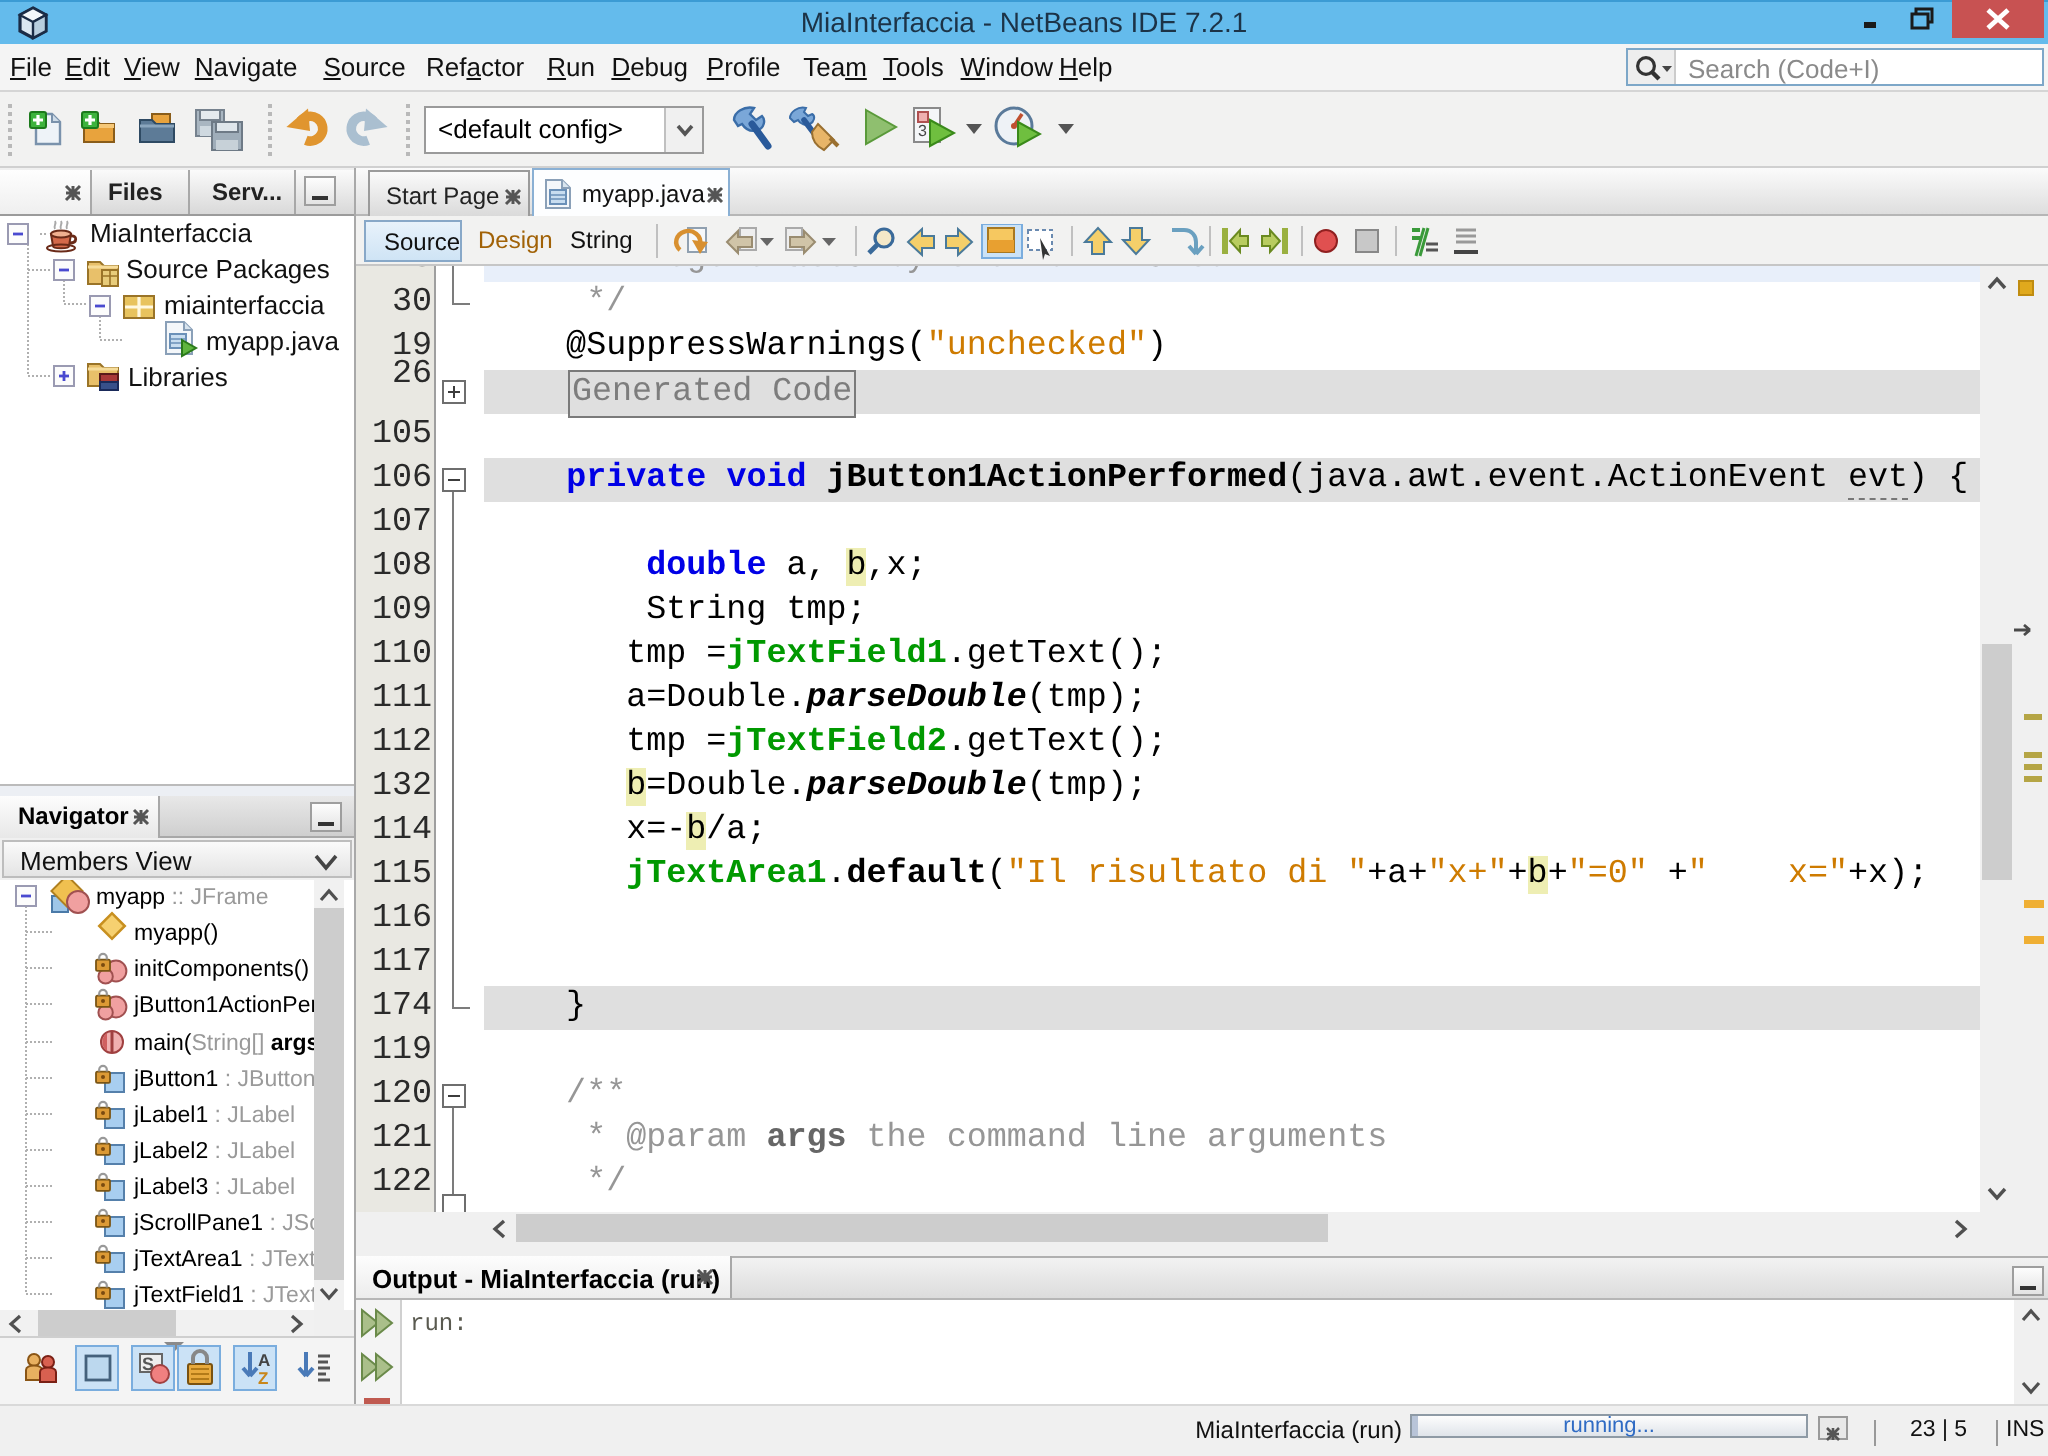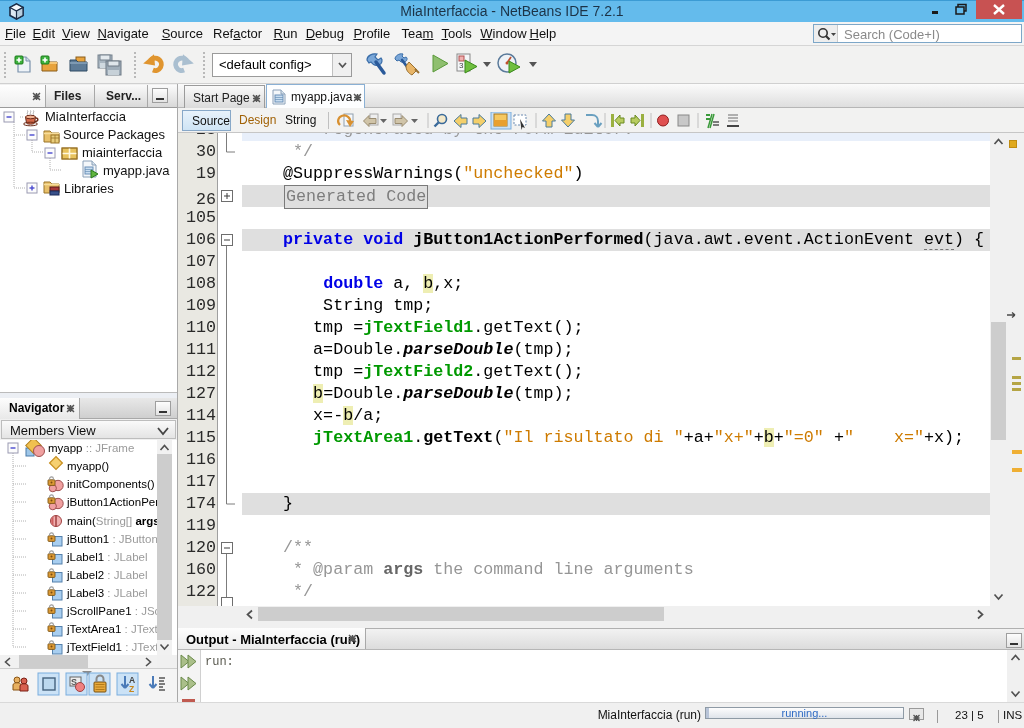--- a/index.html
+++ b/index.html
@@ -527,38 +527,38 @@
 
 <div class="abs" id="code-clip">
   <div class="rowbg" style="top:52px;background:#dfdfdf"></div>
   <div class="rowbg" style="top:96px;background:#dfdfdf"></div>
   <div class="rowbg" style="top:360px;background:#dfdfdf"></div>
   <div class="rowbg" style="top:-14px;background:#e8effa"></div>
   <div class="abs" id="gutter">
     <div class="lnum" style="top:-14px">23</div>
     <div class="lnum" style="top:8px">30</div>
     <div class="lnum" style="top:30px">19</div>
-    <div class="lnum" style="top:56px">26</div>
+    <div class="lnum" style="top:44px">26</div>
     <div class="lnum" style="top:74px">105</div>
     <div class="lnum" style="top:96px">106</div>
     <div class="lnum" style="top:118px">107</div>
     <div class="lnum" style="top:140px">108</div>
     <div class="lnum" style="top:162px">109</div>
     <div class="lnum" style="top:184px">110</div>
     <div class="lnum" style="top:206px">111</div>
     <div class="lnum" style="top:228px">112</div>
-    <div class="lnum" style="top:250px">127</div>
+    <div class="lnum" style="top:250px">132</div>
     <div class="lnum" style="top:272px">114</div>
     <div class="lnum" style="top:294px">115</div>
     <div class="lnum" style="top:316px">116</div>
     <div class="lnum" style="top:338px">117</div>
     <div class="lnum" style="top:360px">174</div>
     <div class="lnum" style="top:382px">119</div>
     <div class="lnum" style="top:404px">120</div>
-    <div class="lnum" style="top:426px">160</div>
+    <div class="lnum" style="top:426px">121</div>
     <div class="lnum" style="top:448px">122</div>
   </div>
   <div id="folds">
     <svg class="abs" style="left:42px;top:0px" width="24" height="473">
       <g stroke="#7c7c7c" fill="none">
         <path d="M6.5 0 V19 H15"></path>
         <path d="M6.5 112.5 V371 H15"></path>
         <path d="M6.5 420.5 V473"></path>
       </g>
       <g stroke="#6e6e6e" fill="#fff">
@@ -580,21 +580,21 @@
     <div class="cline" style="top:30px">    @SuppressWarnings(<span class="str">"unchecked"</span>)</div>
     <div class="cline" style="top:52px"><span style="display:inline-block;margin-left:41px;border:1px solid #7a7a7a;background:#dfdfdf;color:#7d7d7d;padding:0 1px">Generated Code</span></div>
     <div class="cline" style="top:96px">    <span class="kw">private</span> <span class="kw">void</span> <span class="mtd">jButton1ActionPerformed</span>(java.awt.event.ActionEvent <span style="border-bottom:1px dashed #777">evt</span>) {</div>
     <div class="cline" style="top:140px">        <span class="kw">double</span> a, <span class="hl">b</span>,x;</div>
     <div class="cline" style="top:162px">        String tmp;</div>
     <div class="cline" style="top:184px">       tmp =<span class="fld">jTextField1</span>.getText();</div>
     <div class="cline" style="top:206px">       a=Double.<span class="smtd">parseDouble</span>(tmp);</div>
     <div class="cline" style="top:228px">       tmp =<span class="fld">jTextField2</span>.getText();</div>
     <div class="cline" style="top:250px">       <span class="hl">b</span>=Double.<span class="smtd">parseDouble</span>(tmp);</div>
     <div class="cline" style="top:272px">       x=-<span class="hl">b</span>/a;</div>
-    <div class="cline" style="top:294px">       <span class="fld">jTextArea1</span>.<span class="mtd">getText</span>(<span class="str">"Il risultato di "</span>+a+<span class="str">"x+"</span>+<span class="hl">b</span>+<span class="str">"=0"</span> +<span class="str">"    x="</span>+x);</div>
+    <div class="cline" style="top:294px">       <span class="fld">jTextArea1</span>.<span class="mtd">default</span>(<span class="str">"Il risultato di "</span>+a+<span class="str">"x+"</span>+<span class="hl">b</span>+<span class="str">"=0"</span> +<span class="str">"    x="</span>+x);</div>
     <div class="cline" style="top:360px">    }</div>
     <div class="cline" style="top:404px"><span class="cmt">    /**</span></div>
     <div class="cline" style="top:426px"><span class="cmt">     * @param <b style="color:#666">args</b> the command line arguments</span></div>
     <div class="cline" style="top:448px"><span class="cmt">     */</span></div>
   </div>
 </div>
 <div class="abs" id="vscroll">
   <svg class="abs" style="left:3px;top:5px" width="11" height="8">
       <path d="M1.5 6 L5.5 1.5 L9.5 6" fill="none" stroke="#505050" stroke-width="1.7"></path>
     </svg>

